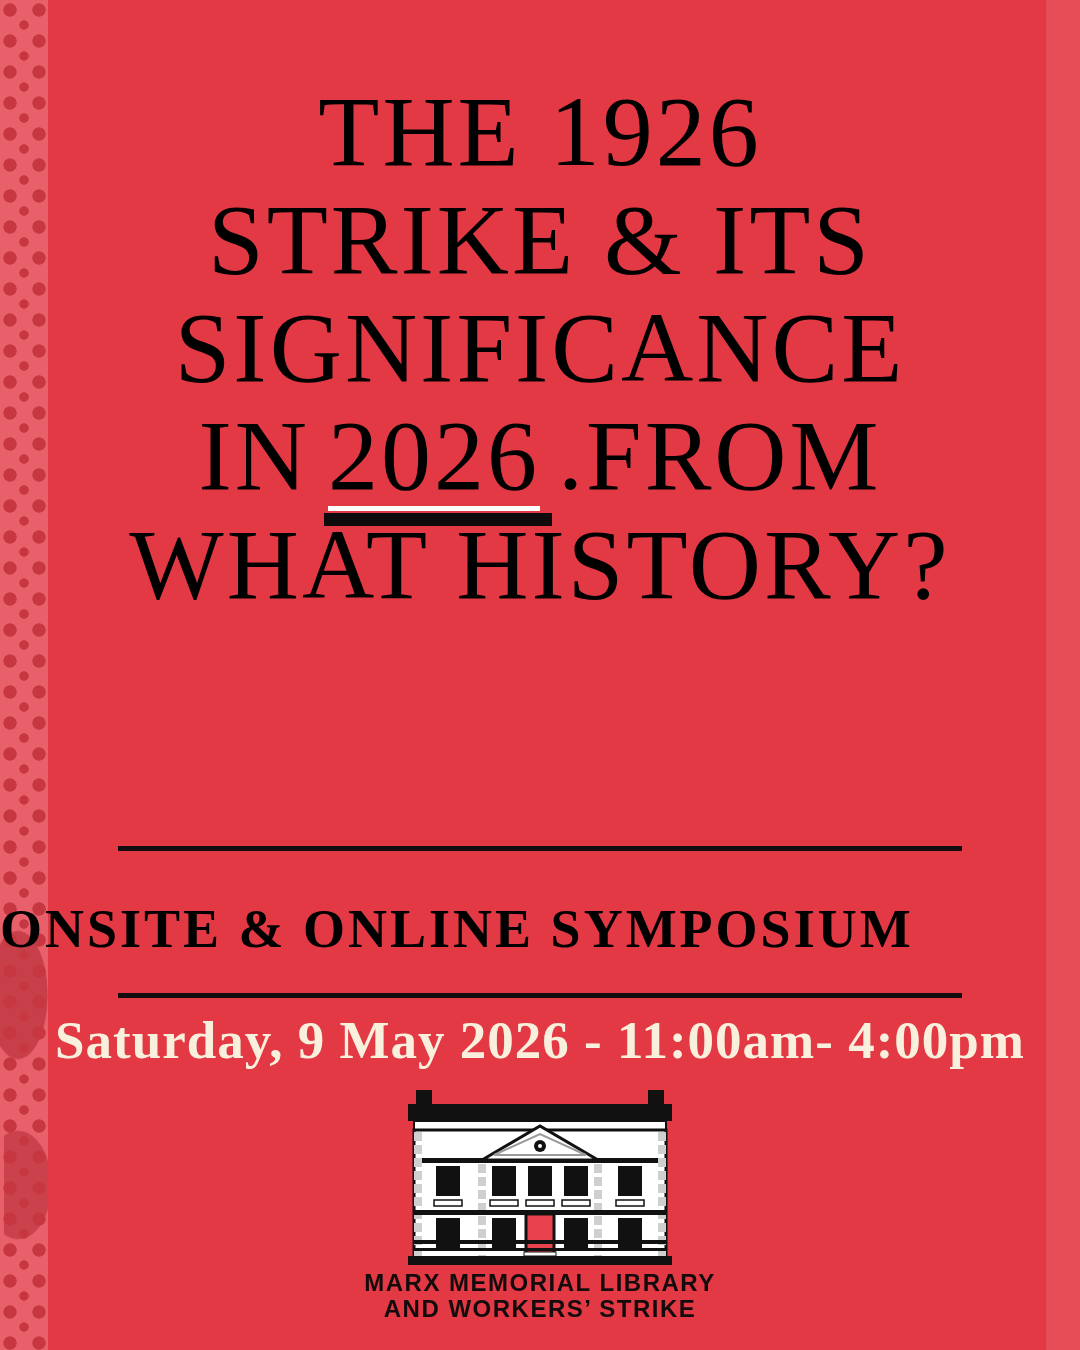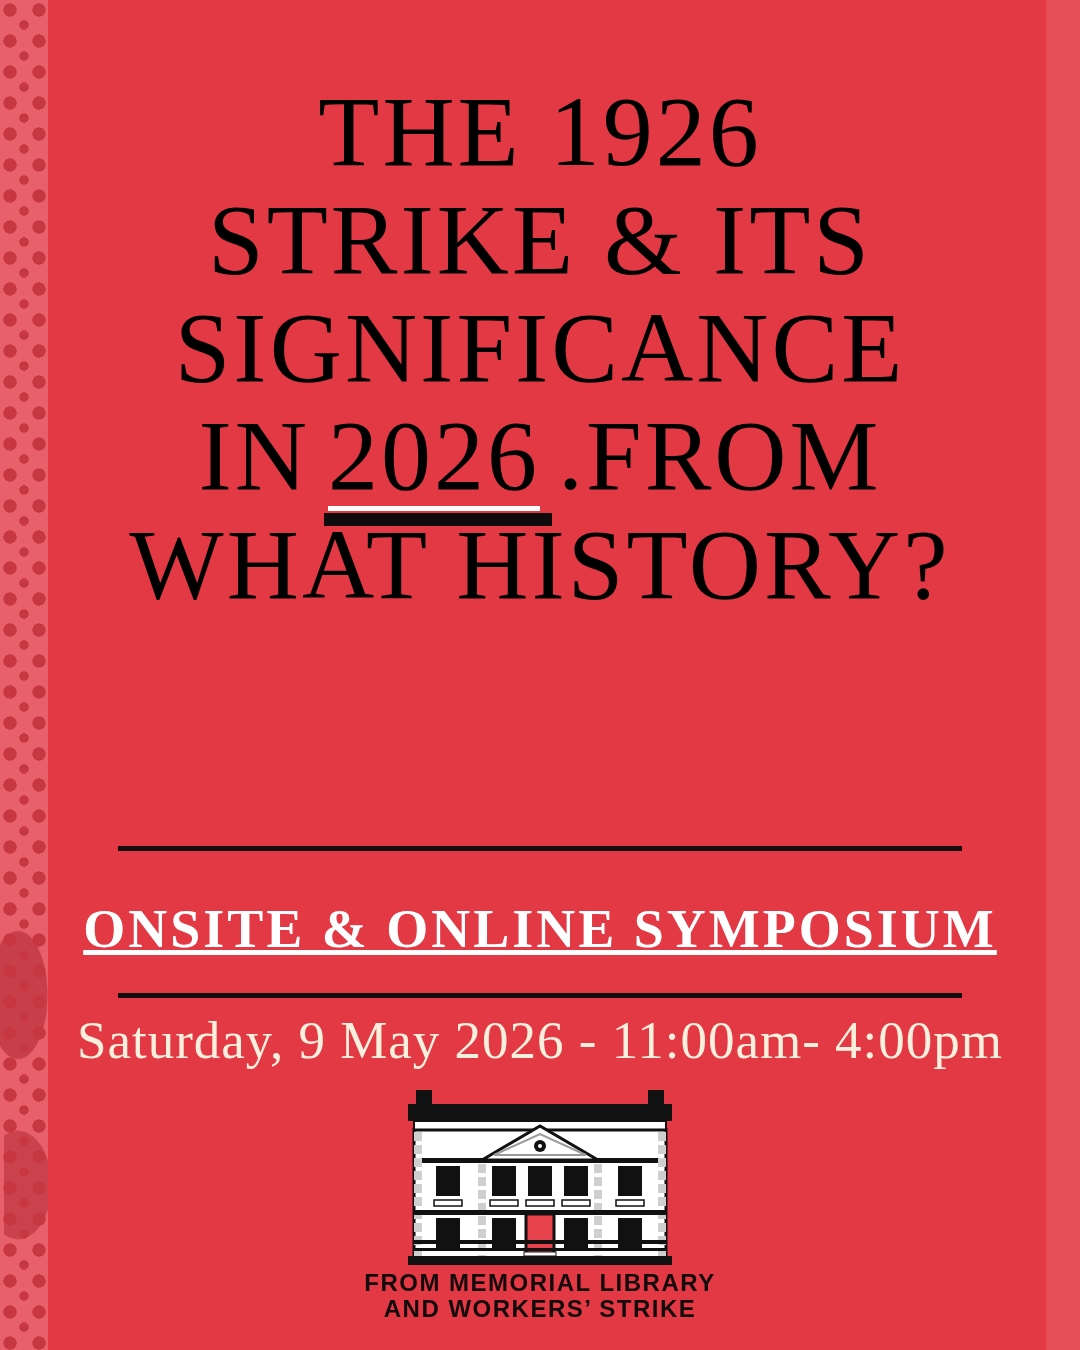--- a/index.html
+++ b/index.html
@@ -37,26 +37,26 @@
     border-bottom:5px solid #ffffff;line-height:1.0;
   }
   .year::after{
     content:"";position:absolute;left:-4px;right:-12px;bottom:-20px;height:13px;
     background:#0f0a0c;
   }
   .divider{position:absolute;left:118px;width:844px;height:5px;background:#150c0f;}
   .divider-1{top:846px;}
   .divider-2{top:993px;}
   .subtitle{
-    position:absolute;top:898px;left:0;right:0;text-align:center;
-    font-weight:700;font-size:54px;letter-spacing:3px;color:#ffffff;white-space:nowrap;text-decoration:underline;
+    position:absolute;top:898px;left:0;right:0;
+    font-weight:700;font-size:54px;letter-spacing:3px;color:#000000;white-space:nowrap;
   }
   .datetime{
     position:absolute;top:1010px;left:0;right:0;text-align:center;
-    font-weight:400;font-size:53px;letter-spacing:1px;color:#f8f0dd;white-space:nowrap;
+    font-weight:700;font-size:53px;letter-spacing:1px;color:#f8f0dd;white-space:nowrap;
   }
   .logo{position:absolute;top:1088px;left:0;right:0;text-align:center;}
   .logo svg{display:block;margin:0 auto;}
   .logo-text{
     margin-top:4px;
     font-family:"Liberation Sans",sans-serif;font-weight:bold;
     font-size:24px;line-height:26px;letter-spacing:1.5px;color:#140b0d;
   }
 </style>
 </head>
@@ -127,18 +127,18 @@
       <rect x="218" y="130" width="24" height="30" fill="#111"></rect>
 
       <rect x="126" y="126" width="28" height="40" fill="#e8424d" stroke="#111" stroke-width="3"></rect>
       <rect x="124" y="164" width="32" height="4" fill="#fff" stroke="#111" stroke-width="1"></rect>
 
       <rect x="14" y="152" width="252" height="4" fill="#111"></rect>
       <rect x="14" y="160" width="252" height="3" fill="#111"></rect>
       <rect x="8" y="168" width="264" height="9" fill="#111"></rect>
     </svg>
     <div class="logo-text">
-      <div>FROM MEMORIAL LIBRARY</div>
+      <div>MARX MEMORIAL LIBRARY</div>
       <div>AND WORKERS’ STRIKE</div>
     </div>
   </div>
 
 </div>
 
 </body></html>

